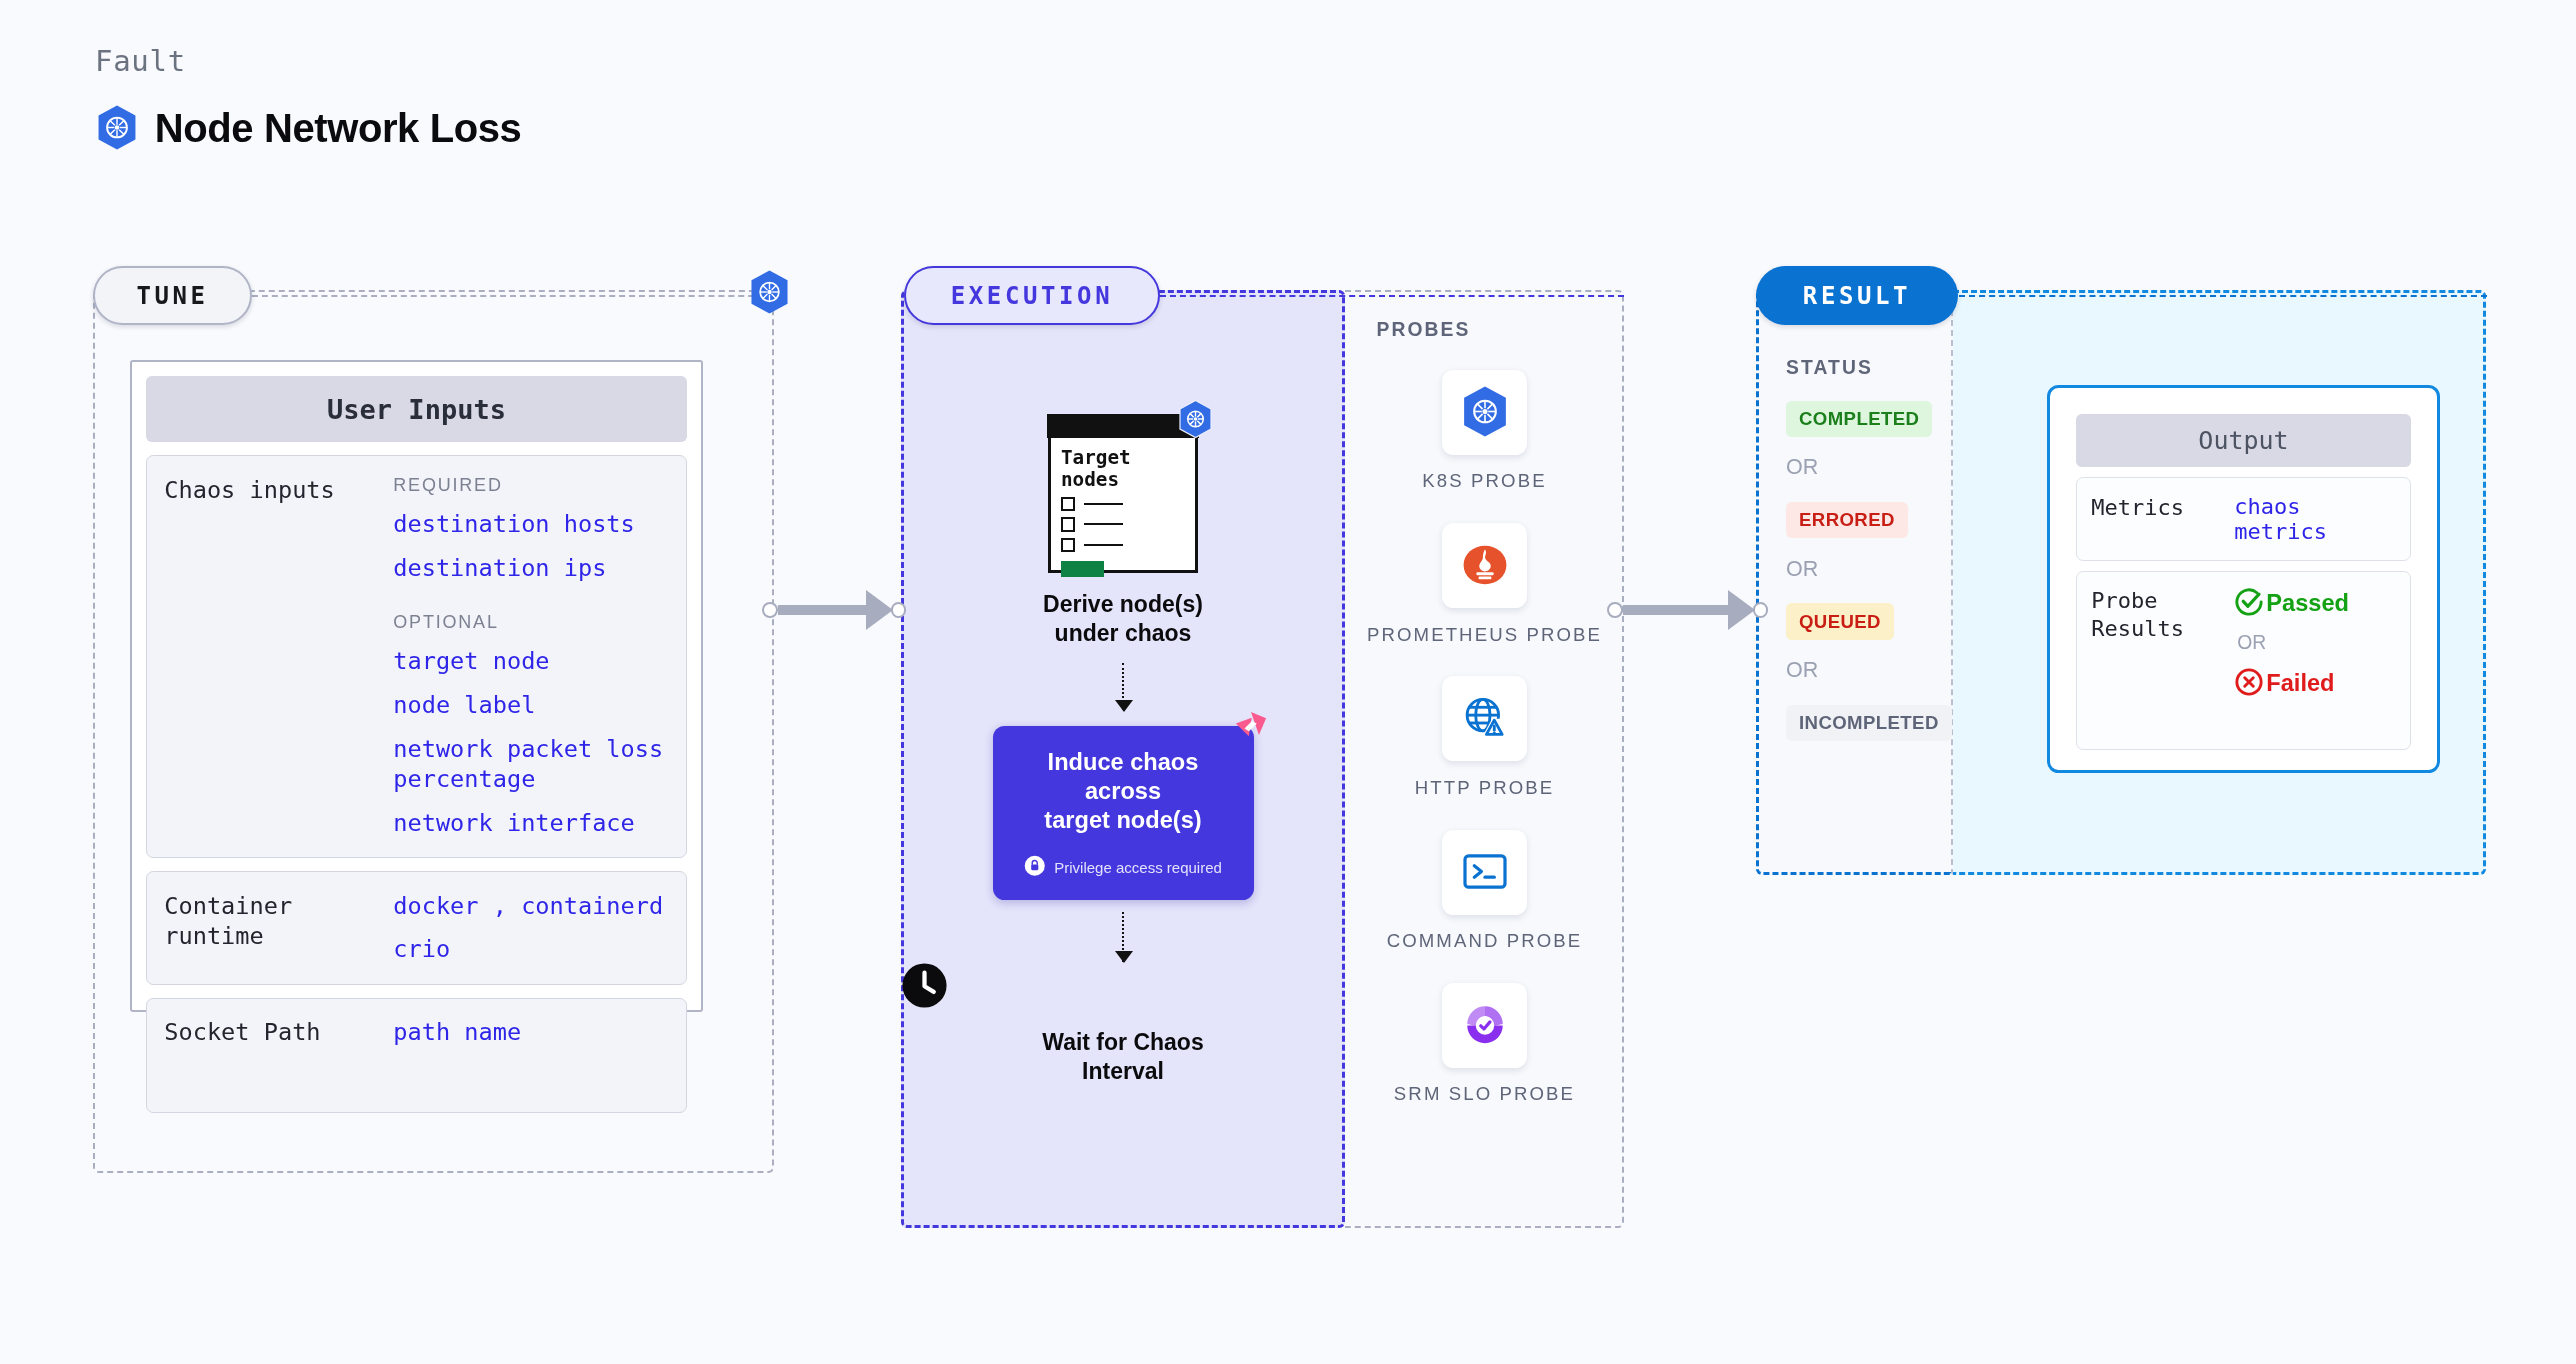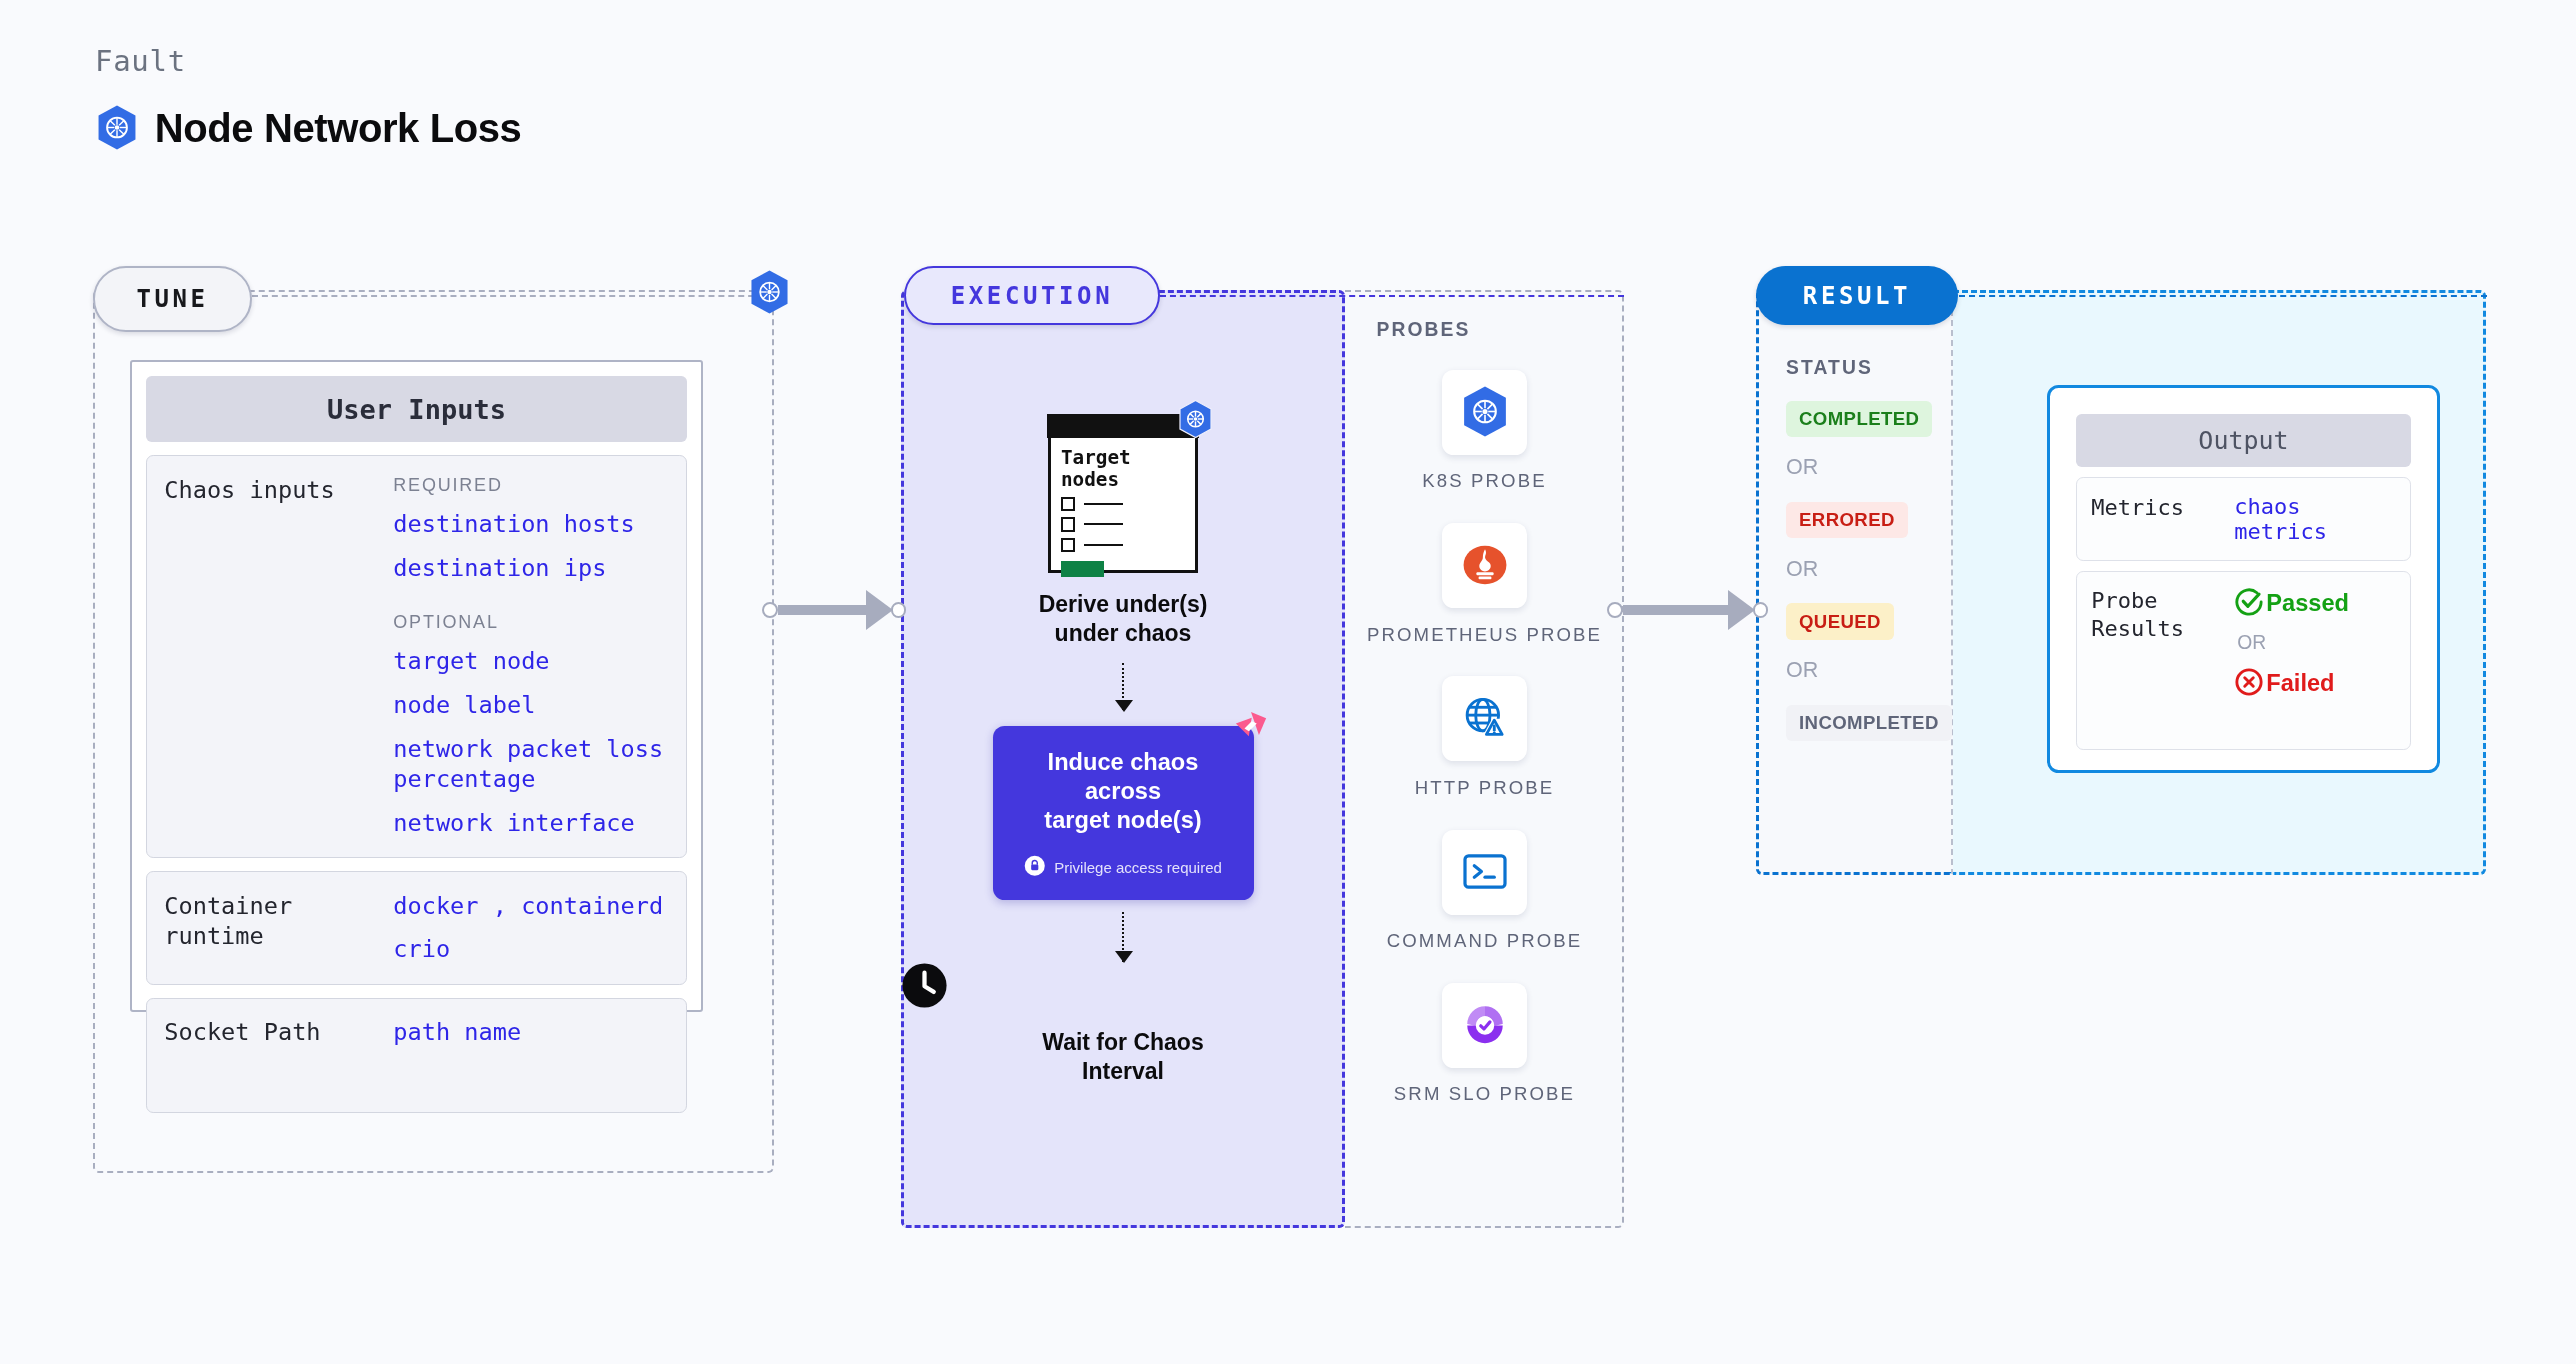--- a/index.html
+++ b/index.html
@@ -34,21 +34,21 @@
     position: absolute;
     display: flex; align-items: center; justify-content: center;
     border-radius: 716px;
     font-family: "DejaVu Sans Mono", monospace;
     font-weight: bold;
     letter-spacing: 3.6px;
     z-index: 30;
     box-shadow: 0 2.1px 5px rgba(20,20,60,.14);
   }
   #pill-tune {
-    left: 93px; top: 266px; width: 159px; height: 66px;
+    left: 93px; top: 266px; width: 159px; height: 59px;
     background: #F3F4F8; border: 2.9px solid #AFB4C6; color: #17181C;
     font-size: 24px;
   }
   #pill-execution {
     left: 904px; top: 266px; width: 256px; height: 59px;
     background: #E8E8FC; border: 2.9px solid #4437DD; color: #4437DD;
     font-size: 24px;
   }
   #pill-result {
     left: 1756px; top: 266px; width: 202px; height: 59px;
@@ -429,21 +429,21 @@
           <line x1="22" y1="24" x2="28" y2="30"></line>
           <line x1="34" y1="36" x2="40" y2="42"></line>
           <line x1="40" y1="24" x2="34" y2="30"></line>
           <line x1="28" y1="36" x2="22" y2="42"></line>
         </g>
       </svg>
     </div>
   </div>
 
   <div class="flow-caption">
-    <span>Derive under(s)</span><br>
+    <span>Derive node(s)</span><br>
     <span>under chaos</span>
   </div>
 
   <div class="flow-arrow" id="arrow-1"></div>
 
   <div id="chaos-box">
     <div id="harness-badge">
       <svg width="36" height="36" viewBox="0 0 50 50">
         <polygon points="25,4 46,13 36,36" fill="#FB5A8E"></polygon>
         <polygon points="4,20 26,12 22,38" fill="#FB5A8E"></polygon>

